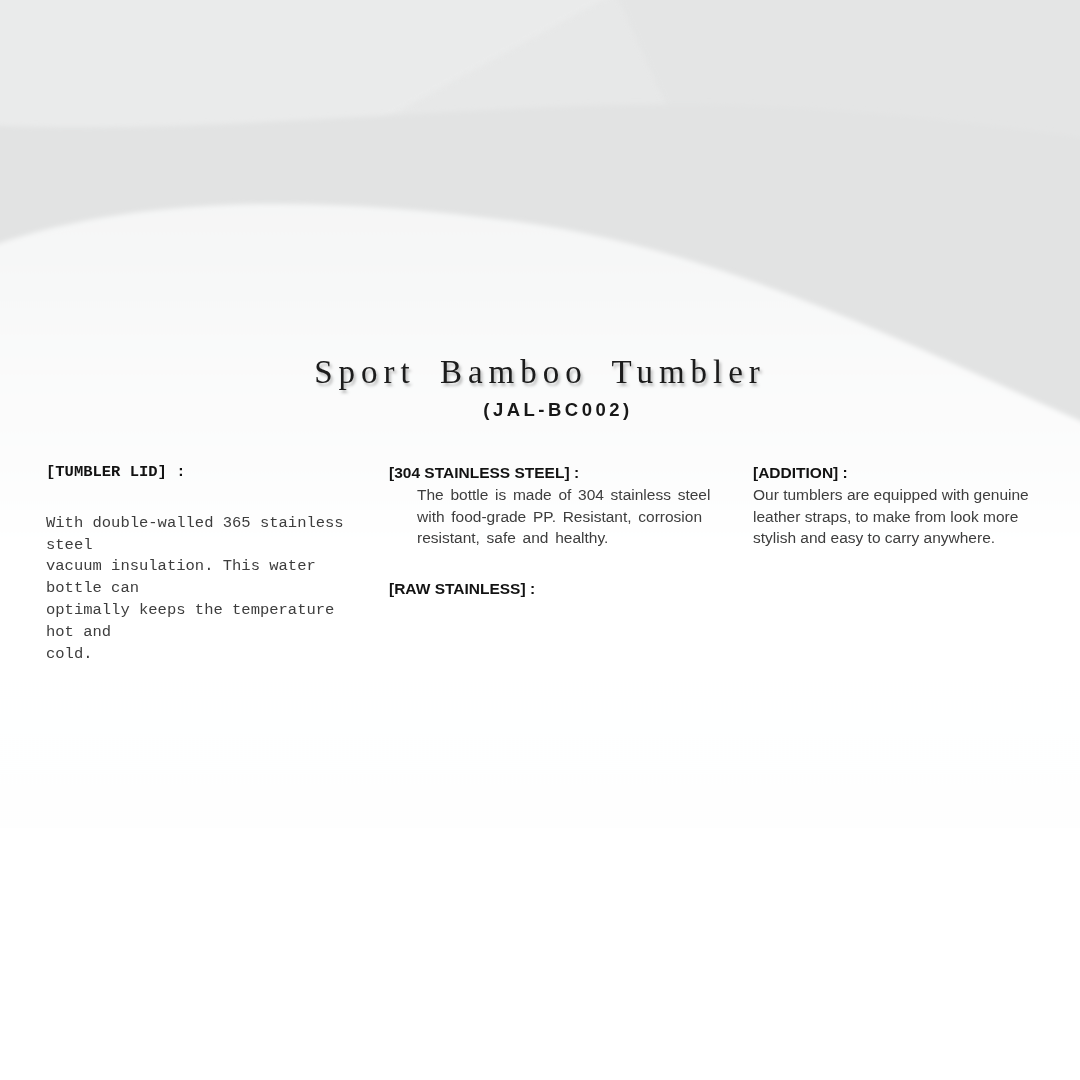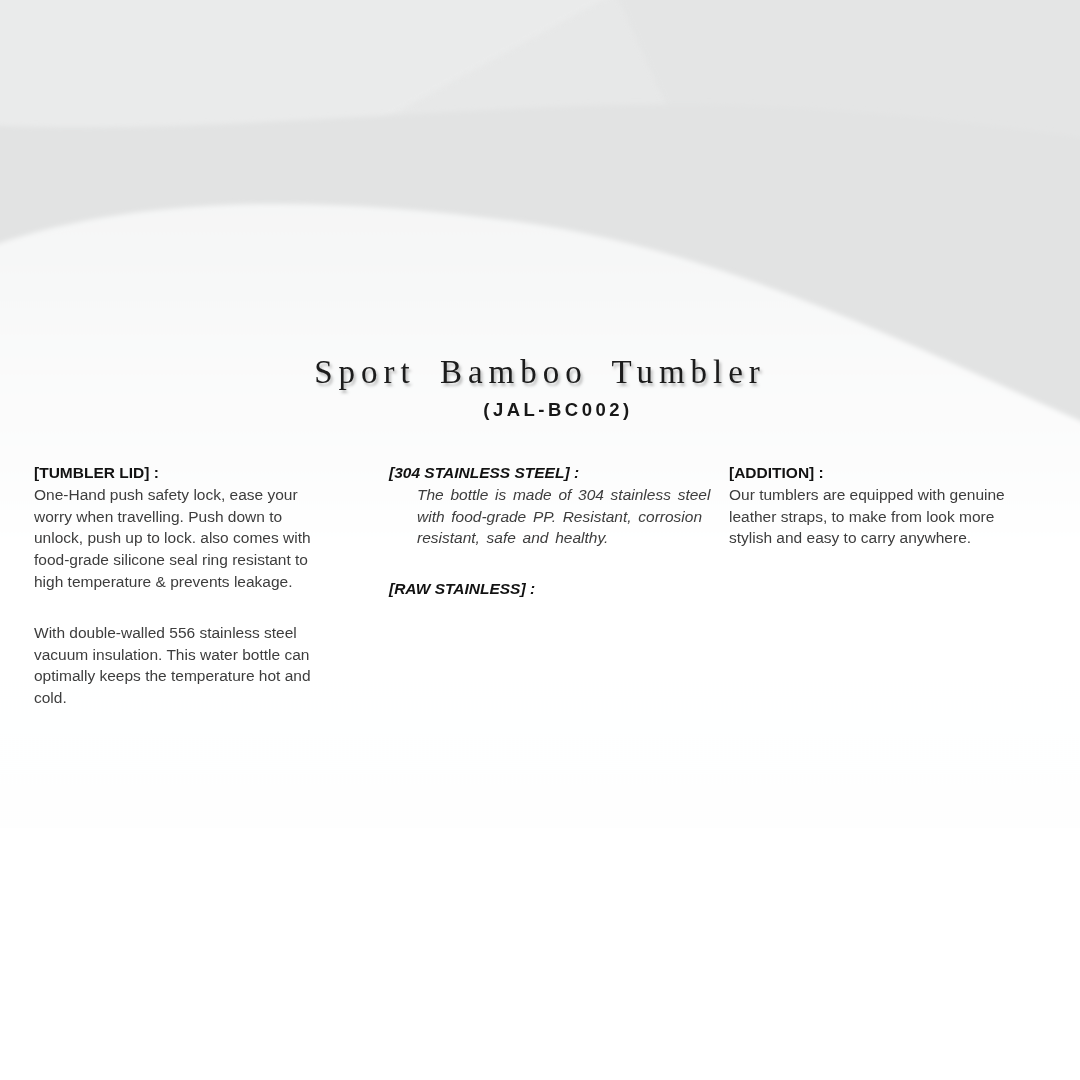--- a/index.html
+++ b/index.html
@@ -44,23 +44,23 @@
     padding-left: 36px;
   }
   .col {
     position: absolute;
     top: 462px;
     z-index: 2;
     font-size: 15.5px;
     line-height: 21.8px;
     color: #3d3d3d;
   }
-  .col-1 { left: 34px;  width: 318px; }
-  .col-2 { left: 389px; width: 324px; font-style: italic; }
-  .col-3 { left: 729px; width: 316px; }
+  .col-1 { left: 46px;  width: 318px; font-family: Liberation Mono, monospace; }
+  .col-2 { left: 389px; width: 324px; }
+  .col-3 { left: 753px; width: 316px; }
   .section { margin-bottom: 29px; }
   .heading {
     font-weight: 700;
     color: #121212;
   }
   .body-text {
     white-space: pre-line;
   }
   .wide-spacing { word-spacing: 2.4px; margin-left: 28px; }
 </style>
@@ -105,28 +105,23 @@
   </svg>
 
   <div class="header">
     <h1 class="title">Sport Bamboo Tumbler</h1>
     <div class="code">(JAL-BC002)</div>
   </div>
 
   <div class="col col-1">
     <div class="section">
       <div class="heading">[TUMBLER LID] :</div>
-      <div class="body-text">One-Hand push safety lock, ease your
-worry when travelling. Push down to
-unlock, push up to lock. also comes with
-food-grade silicone seal ring resistant to
-high temperature &amp; prevents leakage.</div>
     </div>
     <div class="section">
-      <div class="body-text">With double-walled 556 stainless steel
+      <div class="body-text">With double-walled 365 stainless steel
 vacuum insulation. This water bottle can
 optimally keeps the temperature hot and
 cold.</div>
     </div>
   </div>
 
   <div class="col col-2">
     <div class="section">
       <div class="heading">[304 STAINLESS STEEL] :</div>
       <div class="body-text wide-spacing">The bottle is made of 304 stainless steel

